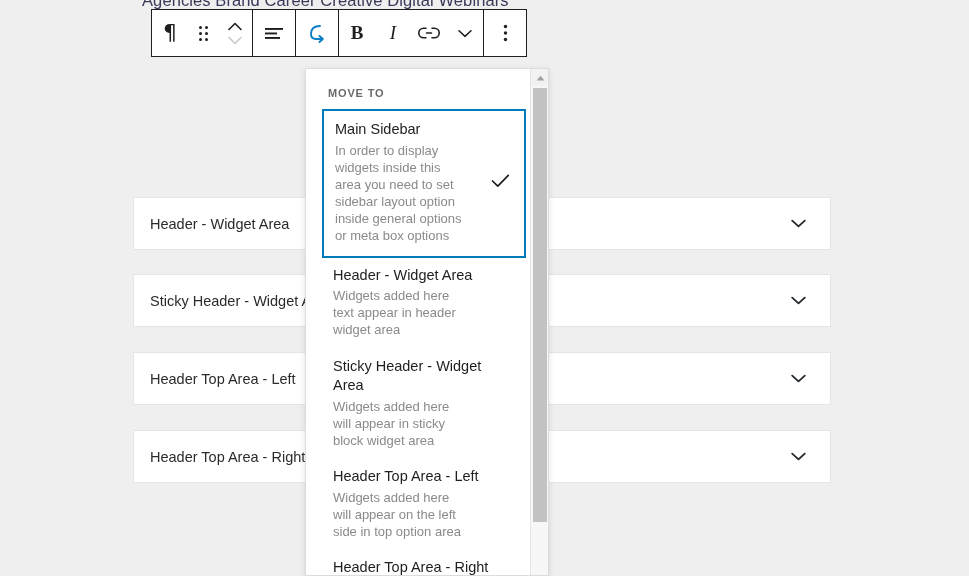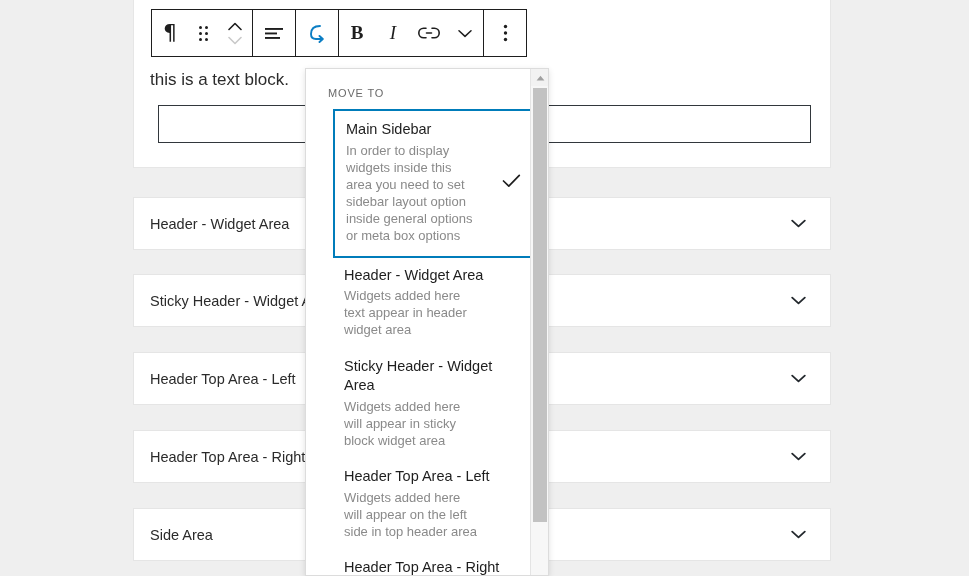--- a/index.html
+++ b/index.html
@@ -180,25 +180,25 @@
     z-index: 60;
     overflow: hidden;
   }
   .popover-label {
     position: absolute;
     left: 22px;
     top: 18px;
     font-size: 11px;
     letter-spacing: .85px;
     color: #6a6a6a;
-    font-weight: 400;
+    font-weight: 700;
   }
   .popover-list {
     position: absolute;
-    left: 16px;
+    left: 5px;
     top: 40px;
     width: 225px;
     height: 468px;
     overflow: hidden;
   }
   .pop-item {
     position: relative;
     padding: 8px 30px 10px 22px;
     cursor: pointer;
   }
@@ -254,24 +254,20 @@
     cursor: pointer;
   }
 </style>
 </head>
 <body>
 
 <div id="root">
 
   <div class="bg-nav-text">Agencies Brand Career Creative Digital Webinars</div>
 
-  <div class="editor-card">
-    <div class="text-block">this is a text block.</div>
-    <input class="form-input" type="text" value="" placeholder="" style="">
-  </div>
 
   <div class="block-toolbar">
 
     <div class="tb-group">
       <button class="tb-btn">
         <span class="para-glyph">¶</span>
       </button>
       <button class="tb-btn narrow">
         <span class="drag-dots">
           <i></i>
@@ -368,28 +364,20 @@
     </span>
   </div>
   <div class="widget-row" style="top:430px">
     <span class="wr-title">Header Top Area - Right</span>
     <span class="wr-chevron">
       <svg width="15" height="9" viewBox="0 0 15 9">
           <path d="M1.2 1.6 L7.5 7.4 L13.8 1.6" fill="none" stroke="currentColor" stroke-width="1.8" stroke-linecap="round" stroke-linejoin="round"></path>
         </svg>
     </span>
   </div>
-  <div class="widget-row" style="top:508px">
-    <span class="wr-title">Side Area</span>
-    <span class="wr-chevron">
-      <svg width="15" height="9" viewBox="0 0 15 9">
-          <path d="M1.2 1.6 L7.5 7.4 L13.8 1.6" fill="none" stroke="currentColor" stroke-width="1.8" stroke-linecap="round" stroke-linejoin="round"></path>
-        </svg>
-    </span>
-  </div>
 
   <div class="popover">
     <div class="popover-label">MOVE TO</div>
 
     <div class="popover-list">
 
       <div class="pop-item selected">
         <div class="pi-title">Main Sidebar</div>
         <div class="pi-desc">In order to display widgets inside this area you need to set sidebar layout option inside general options or meta box options</div>
         <span class="check">
@@ -404,21 +392,21 @@
         <div class="pi-desc">Widgets added here text appear in header widget area</div>
       </div>
 
       <div class="pop-item">
         <div class="pi-title">Sticky Header - Widget Area</div>
         <div class="pi-desc">Widgets added here will appear in sticky block widget area</div>
       </div>
 
       <div class="pop-item">
         <div class="pi-title">Header Top Area - Left</div>
-        <div class="pi-desc">Widgets added here will appear on the left side in top header area</div>
+        <div class="pi-desc">Widgets added here will appear on the left side in top option area</div>
       </div>
 
       <div class="pop-item">
         <div class="pi-title">Header Top Area - Right</div>
         <div class="pi-desc">Widgets added here will appear on the right side in top header area</div>
       </div>
 
     </div>
 
     <div class="pop-scrollbar">

